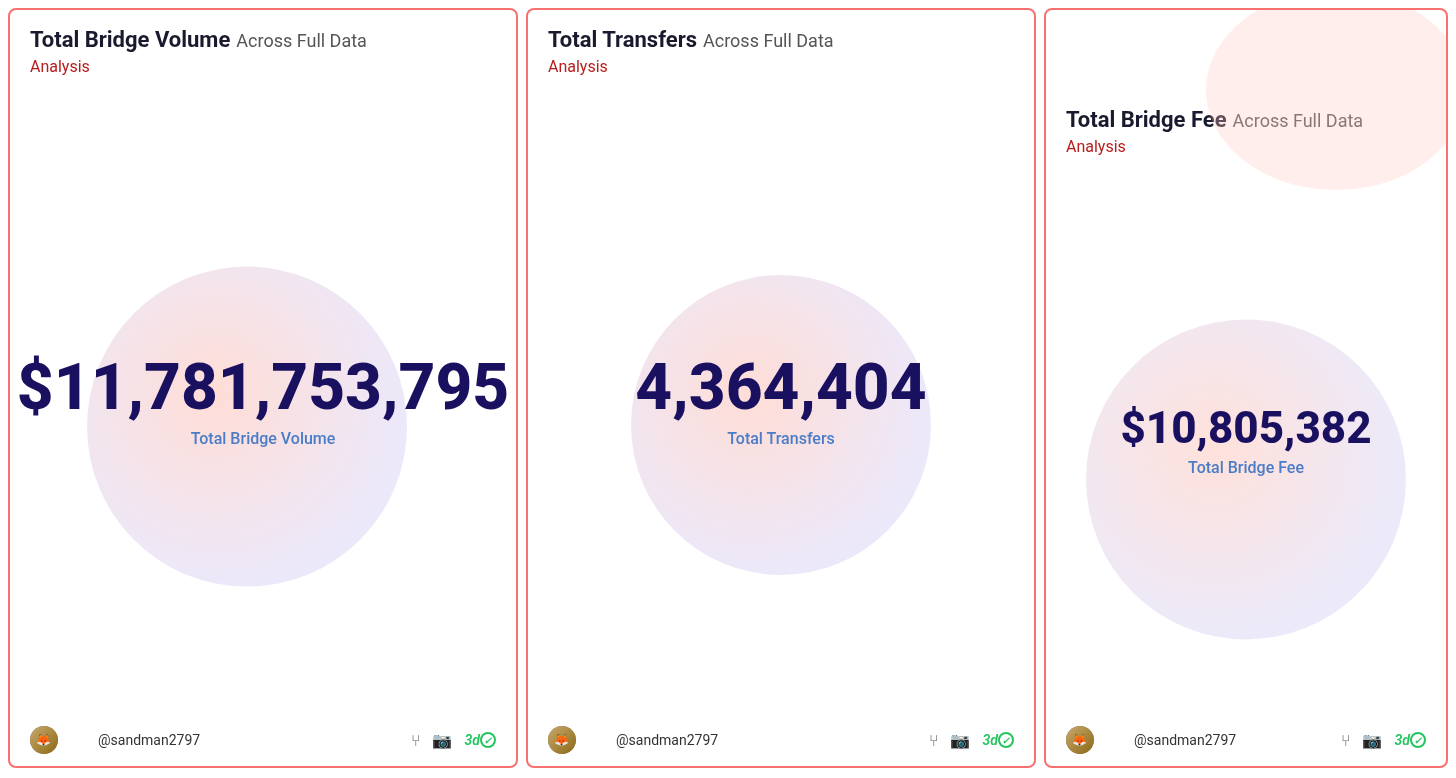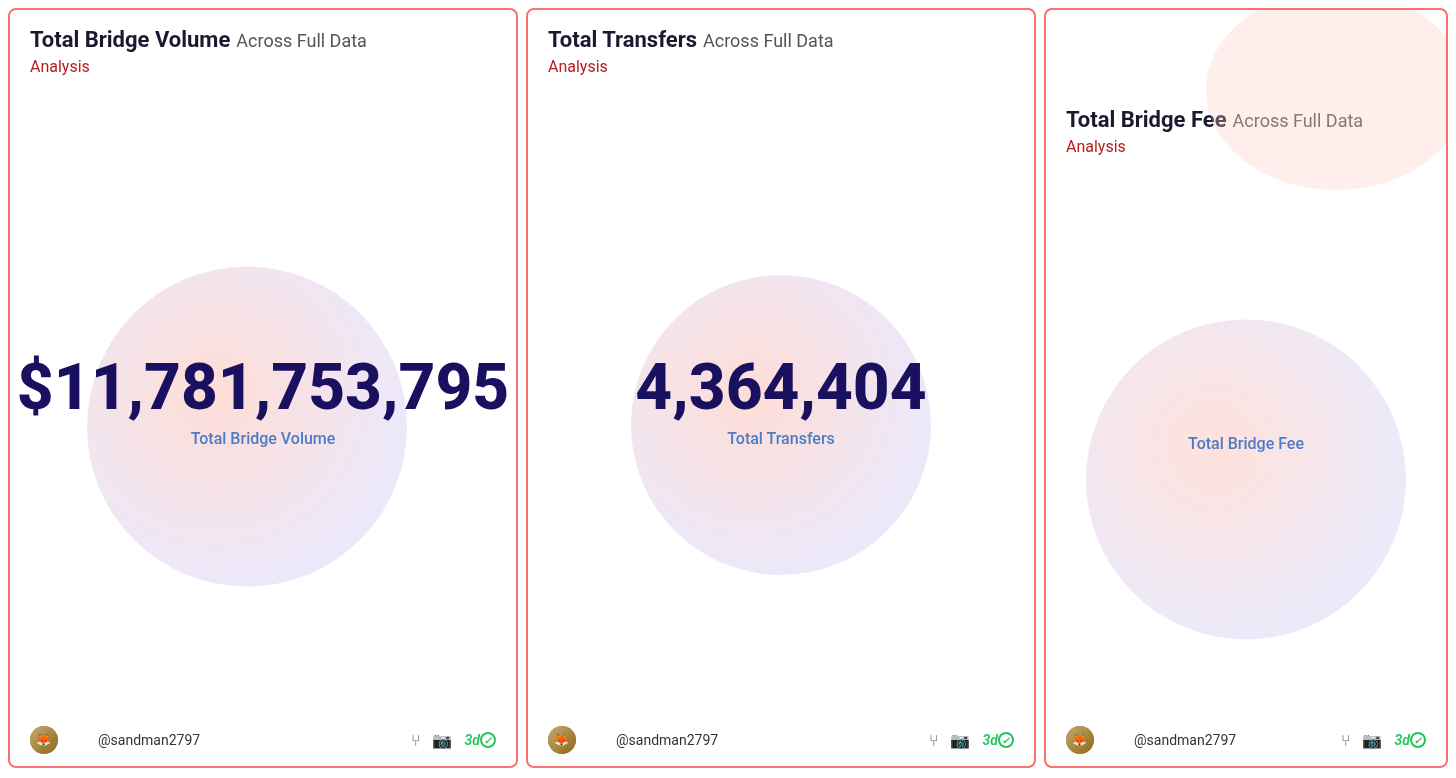--- a/index.html
+++ b/index.html
@@ -279,20 +279,21 @@
   <div class="card-header">
     <div class="card-title" style="margin-top: 80px;">
       <span class="card-title-main">Total Bridge Fee</span>
       <span class="card-title-sub">Across Full Data</span>
       <span class="card-title-sub2">Analysis</span>
     </div>
   </div>
   <div class="card-body">
     <div class="circle-overlay card3-circle-main"></div>
     <div class="value-container">
+      <div class="main-value main-value-medium">$10,805,382</div>
       <div class="value-label">Total Bridge Fee</div>
     </div>
   </div>
   <div class="card-footer">
     <div class="avatar">
       <div class="avatar-inner">🦊</div>
     </div>
     <span class="username">@sandman2797</span>
     <span class="footer-icon">⑂</span>
     <span class="footer-icon">📷</span>

